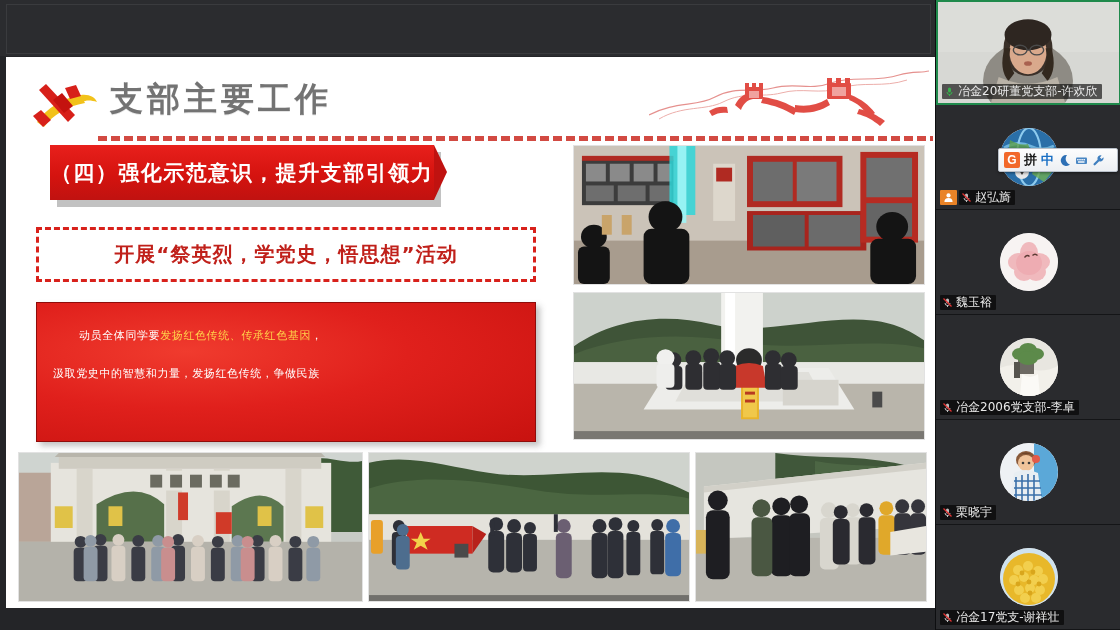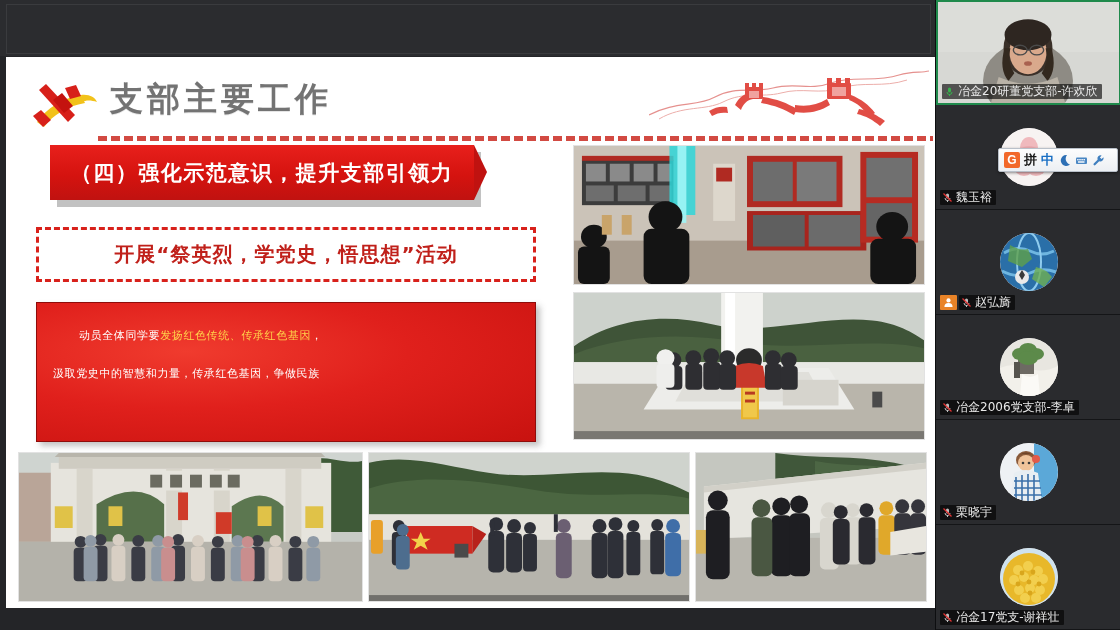--- a/index.html
+++ b/index.html
@@ -38,21 +38,21 @@
   .wall-art { position:absolute; right:6px; top:4px; width:280px; height:66px; opacity:.95; }
   .wall-art svg { width:100%; height:100%; display:block; }
   .head-rule {
     position:absolute; left:92px; right:2px; top:79px; height:5px;
     background:repeating-linear-gradient(to right,#d24a42 0 9px,transparent 9px 13px);
   }
 
   
   .banner-wrap { position:absolute; left:44px; top:88px; width:470px; height:62px; }
   .banner {
-    position:absolute; left:0; top:0; width:424px; height:55px;
+    position:absolute; left:0; top:0; width:384px; height:55px;
     background:linear-gradient(180deg,#e8201c 0%,#d5130f 55%,#c01210 100%);
     box-shadow:7px 7px 0 rgba(120,120,120,.45);
     display:flex; align-items:center; justify-content:center;
   }
   .banner:before,.banner:after{
     content:""; position:absolute; top:0; width:0; height:0;
   }
   .banner:after{ right:-13px; border-top:27px solid transparent; border-bottom:28px solid transparent; border-left:13px solid #c01210; }
   .banner-text {
     font-size:21px; font-weight:700; color:#fff; letter-spacing:1.5px;
@@ -213,21 +213,21 @@
           <span class="banner-text">（四）强化示范意识，提升支部引领力</span>
         </div>
       </div>
 
       <div class="dashed-box">
         <span class="dashed-text">开展“祭英烈，学党史，悟思想”活动</span>
       </div>
 
       <div class="para-card">
         <div class="para-line indent"><span>动员全体同学要</span><span class="hl">发扬红色传统、传承红色基因</span><span>，</span></div>
-        <div class="para-line">汲取党史中的智慧和力量，传承红色基因，争做民族</div>
+        <div class="para-line">汲取党史中的智慧和力量，发扬红色传统，争做民族</div>
       </div>
 
       <div class="photo" id="photo-museum">
         <svg viewBox="0 0 352 140" preserveAspectRatio="none">
           <rect width="352" height="140" fill="#cbc3b8"></rect>
           <rect x="0" y="96" width="352" height="44" fill="#a89c8e"></rect>
           <rect x="8" y="14" width="92" height="46" fill="#3c3c3c"></rect>
           <rect x="8" y="10" width="92" height="5" fill="#b02a22"></rect>
           <g fill="#8a8a8a">
               <rect x="12" y="18" width="20" height="18"></rect>
@@ -527,53 +527,20 @@
             </svg>
         </span>
         <span class="name-text">冶金20研董党支部-许欢欣</span>
       </div>
     </div>
 
     <div class="tile">
       <div class="tile-avatarbg">
         <span class="avatar-circle">
           <svg viewBox="0 0 58 58">
-            <circle cx="29" cy="29" r="29" fill="#f7f3f2"></circle>
-            <g fill="#f0b9bd">
-              <ellipse cx="29" cy="20" rx="9" ry="11"></ellipse>
-                <ellipse cx="19" cy="29" rx="11" ry="9"></ellipse>
-              <ellipse cx="39" cy="29" rx="11" ry="9"></ellipse>
-                <ellipse cx="24" cy="39" rx="10" ry="9"></ellipse>
-              <ellipse cx="36" cy="39" rx="10" ry="9"></ellipse>
-            </g>
-            <ellipse cx="29" cy="30" rx="13" ry="12" fill="#eeacb2"></ellipse>
-            <g fill="#5a3a33">
-                <path d="M24 24 q3 -4 6 -1 l-1 1 q-2 -2 -4 1z"></path>
-                <path d="M32 22 q3 -3 6 0 l-1 1 q-2 -2 -4 0z"></path>
-              </g>
-          </svg>
-        </span>
-      </div>
-      <div class="namebar">
-        <span class="mic-icon">
-          <svg viewBox="0 0 11 11">
-              <rect x="4" y="1.5" width="3" height="5" rx="1.5" fill="#bdbdbd"></rect>
-              <path d="M3 6 a2.5 2.5 0 0 0 5 0" stroke="#bdbdbd" stroke-width="1" fill="none"></path>
-              <rect x="5" y="8" width="1" height="2" fill="#bdbdbd"></rect>
-              <line x1="1.5" y1="1.5" x2="9.5" y2="9.5" stroke="#e03131" stroke-width="1.3"></line>
-            </svg>
-        </span>
-        <span class="name-text">魏玉裕</span>
-      </div>
-    </div>
-
-    <div class="tile">
-      <div class="tile-avatarbg">
-        <span class="avatar-circle">
-          <svg viewBox="0 0 58 58">
             <circle cx="29" cy="29" r="29" fill="#2a6fa8"></circle>
             <circle cx="29" cy="29" r="29" fill="none"></circle>
             <path d="M4 20 q14 -8 26 -2 q12 6 24 0" stroke="#6fb6e0" stroke-width="3" fill="none"></path>
             <path d="M2 38 q16 8 28 2 q12 -6 26 -1" stroke="#6fb6e0" stroke-width="3" fill="none"></path>
             <ellipse cx="29" cy="29" rx="12" ry="29" fill="none" stroke="#8ecbee" stroke-width="2"></ellipse>
             <path d="M10 12 q10 6 18 4 l4 10 -10 8 -14 -6z" fill="#5fa04a" opacity=".8"></path>
             <path d="M36 34 q10 2 16 10 l-8 10 -12 -8z" fill="#6faf52" opacity=".8"></path>
             <circle cx="22" cy="44" r="7" fill="#e9e9e9"></circle>
             <path d="M22 37 l3 5 -3 5 -3 -5z" fill="#3a3a3a"></path>
           </svg>
@@ -588,20 +555,53 @@
       <div class="namebar with-badge">
         <span class="mic-icon">
           <svg viewBox="0 0 11 11">
               <rect x="4" y="1.5" width="3" height="5" rx="1.5" fill="#bdbdbd"></rect>
               <path d="M3 6 a2.5 2.5 0 0 0 5 0" stroke="#bdbdbd" stroke-width="1" fill="none"></path>
               <rect x="5" y="8" width="1" height="2" fill="#bdbdbd"></rect>
               <line x1="1.5" y1="1.5" x2="9.5" y2="9.5" stroke="#e03131" stroke-width="1.3"></line>
             </svg>
         </span>
         <span class="name-text">赵弘旖</span>
+      </div>
+    </div>
+
+    <div class="tile">
+      <div class="tile-avatarbg">
+        <span class="avatar-circle">
+          <svg viewBox="0 0 58 58">
+            <circle cx="29" cy="29" r="29" fill="#f7f3f2"></circle>
+            <g fill="#f0b9bd">
+              <ellipse cx="29" cy="20" rx="9" ry="11"></ellipse>
+                <ellipse cx="19" cy="29" rx="11" ry="9"></ellipse>
+              <ellipse cx="39" cy="29" rx="11" ry="9"></ellipse>
+                <ellipse cx="24" cy="39" rx="10" ry="9"></ellipse>
+              <ellipse cx="36" cy="39" rx="10" ry="9"></ellipse>
+            </g>
+            <ellipse cx="29" cy="30" rx="13" ry="12" fill="#eeacb2"></ellipse>
+            <g fill="#5a3a33">
+                <path d="M24 24 q3 -4 6 -1 l-1 1 q-2 -2 -4 1z"></path>
+                <path d="M32 22 q3 -3 6 0 l-1 1 q-2 -2 -4 0z"></path>
+              </g>
+          </svg>
+        </span>
+      </div>
+      <div class="namebar">
+        <span class="mic-icon">
+          <svg viewBox="0 0 11 11">
+              <rect x="4" y="1.5" width="3" height="5" rx="1.5" fill="#bdbdbd"></rect>
+              <path d="M3 6 a2.5 2.5 0 0 0 5 0" stroke="#bdbdbd" stroke-width="1" fill="none"></path>
+              <rect x="5" y="8" width="1" height="2" fill="#bdbdbd"></rect>
+              <line x1="1.5" y1="1.5" x2="9.5" y2="9.5" stroke="#e03131" stroke-width="1.3"></line>
+            </svg>
+        </span>
+        <span class="name-text">魏玉裕</span>
       </div>
     </div>
 
     <div class="tile">
       <div class="tile-avatarbg">
         <span class="avatar-circle">
           <svg viewBox="0 0 58 58">
             <circle cx="29" cy="29" r="29" fill="#e8e6e0"></circle>
             <path d="M0 30 q14 -6 28 0 q14 6 30 -2 L58 58 L0 58Z" fill="#f2f0ea"></path>
             <rect x="18" y="14" width="16" height="22" fill="#6d6a63"></rect>

